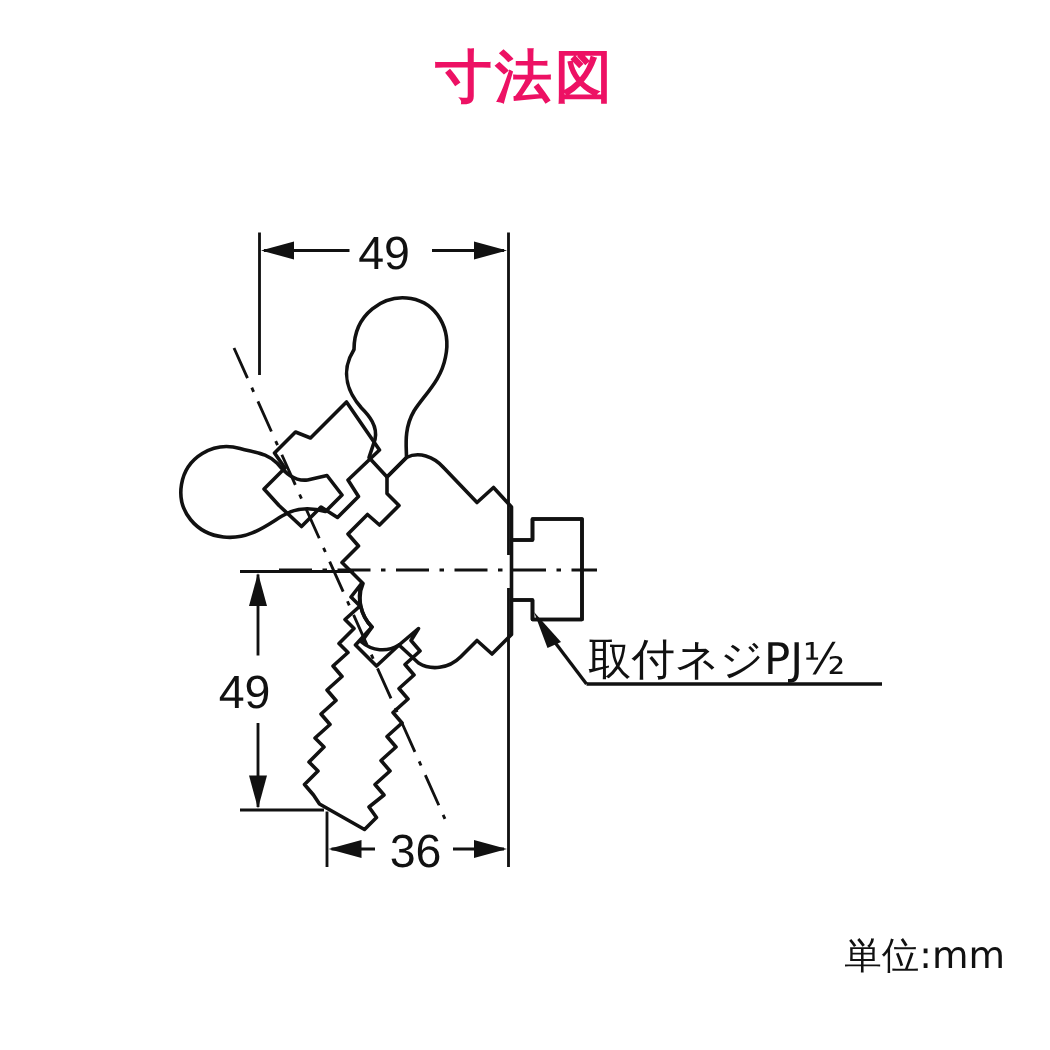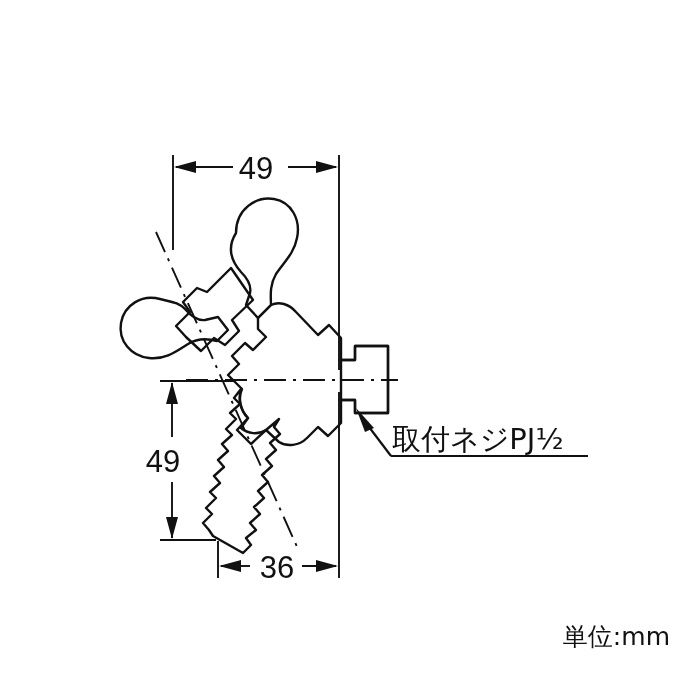--- a/index.html
+++ b/index.html
@@ -81,20 +81,21 @@
   .arrowfill {
     fill: #111111;
     stroke: none;
   }
 </style>
 </head>
 <body>
 
 <div id="canvas">
 
+  <div id="drawing-title">寸法図</div>
 
   <svg id="figure-svg" width="700" height="700" viewBox="0 0 700 700">
 
     <g>
 
       <line class="thin" x1="173" y1="155" x2="173" y2="250"></line>
 
       <line class="thin" x1="339" y1="155" x2="339" y2="370"></line>
       <line class="thin" x1="339" y1="392" x2="339" y2="578"></line>
 

